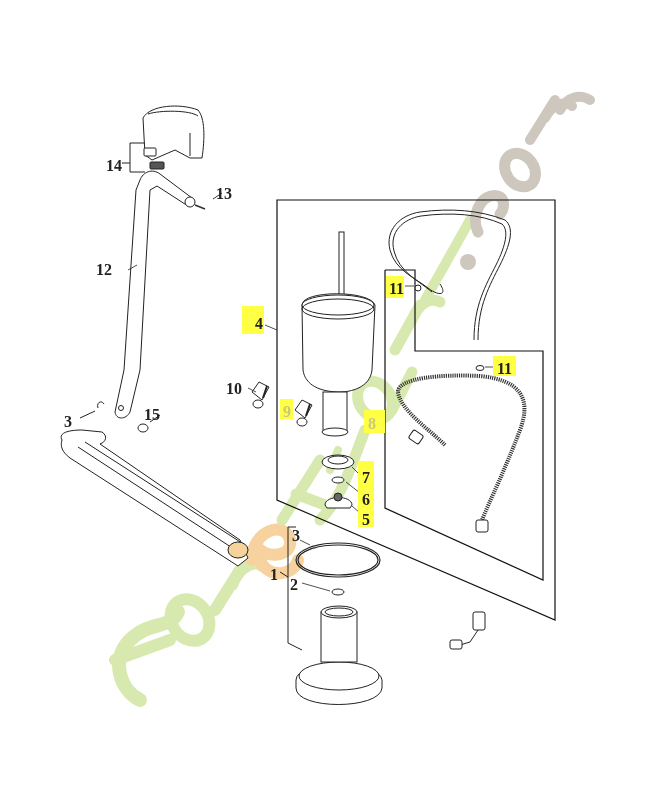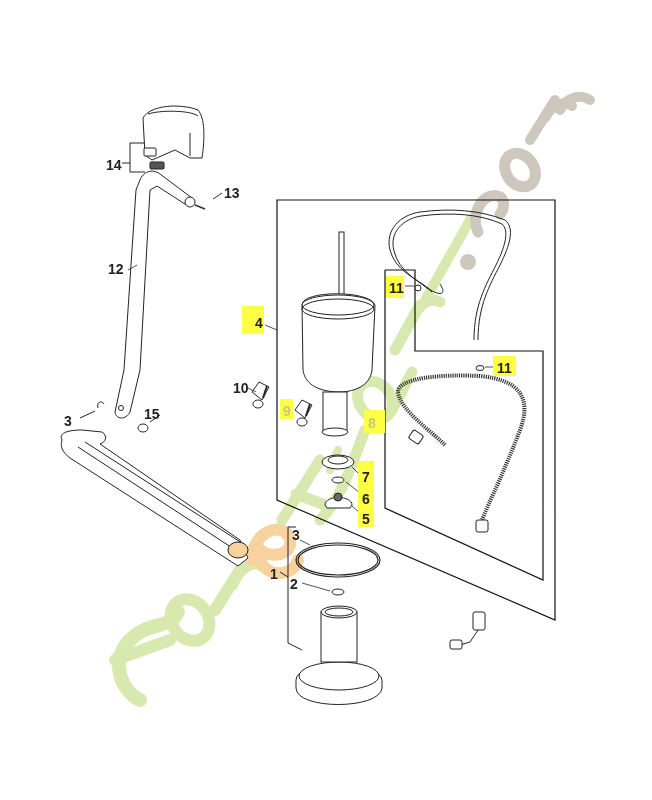--- a/index.html
+++ b/index.html
@@ -1,20 +1,20 @@
 <!DOCTYPE html>
 <html><head>
 <meta charset="utf-8">
 <style>
   html, body { margin:0; padding:0; background:#ffffff; }
   body { width:652px; height:800px; position:relative; overflow:hidden;
          font-family:"Liberation Sans", sans-serif; }
   #stage { position:absolute; left:0; top:0; width:652px; height:800px; }
-  .callout { position:absolute; font-family:Liberation Sans, sans-serif; font-weight:bold;
-             font-size:14px; color:#222; line-height:1; white-space:nowrap; }
+  .callout { position:absolute; font-family:Liberation Serif, serif; font-weight:bold;
+             font-size:16px; color:#222; line-height:1; white-space:nowrap; }
   .hl-box { position:absolute; background:#ffff44; }
   .faint { color:#c9c97a; }
 </style>
 </head>
 <body>
 
 <div id="stage">
 <svg width="652" height="800" viewBox="0 0 652 800" xmlns="http://www.w3.org/2000/svg">
 
   <g opacity="0.9">
@@ -196,21 +196,21 @@
 
 <span class="callout" style="left:270px;top:567px;">1</span>
 <span class="callout" style="left:290px;top:577px;">2</span>
 <span class="callout" style="left:292px;top:528px;">3</span>
 <span class="callout" style="left:255px;top:316px;">4</span>
 <span class="callout" style="left:362px;top:512px;">5</span>
 <span class="callout" style="left:362px;top:492px;">6</span>
 <span class="callout" style="left:362px;top:470px;">7</span>
 <span class="callout faint" style="left:368px;top:416px;">8</span>
 <span class="callout faint" style="left:283px;top:404px;">9</span>
-<span class="callout" style="left:233px;top:381px;">10</span>
+<span class="callout" style="left:226px;top:381px;">10</span>
 <span class="callout" style="left:389px;top:281px;">11</span>
 <span class="callout" style="left:497px;top:361px;">11</span>
-<span class="callout" style="left:108px;top:262px;text-align:right;">12</span>
-<span class="callout" style="left:224px;top:186px;">13</span>
+<span class="callout" style="left:96px;top:262px;text-align:right;">12</span>
+<span class="callout" style="left:216px;top:186px;">13</span>
 <span class="callout" style="left:106px;top:158px;">14</span>
 <span class="callout" style="left:144px;top:407px;">15</span>
 <span class="callout" style="left:64px;top:414px;">3</span>
 </div>
 
 </body></html>

